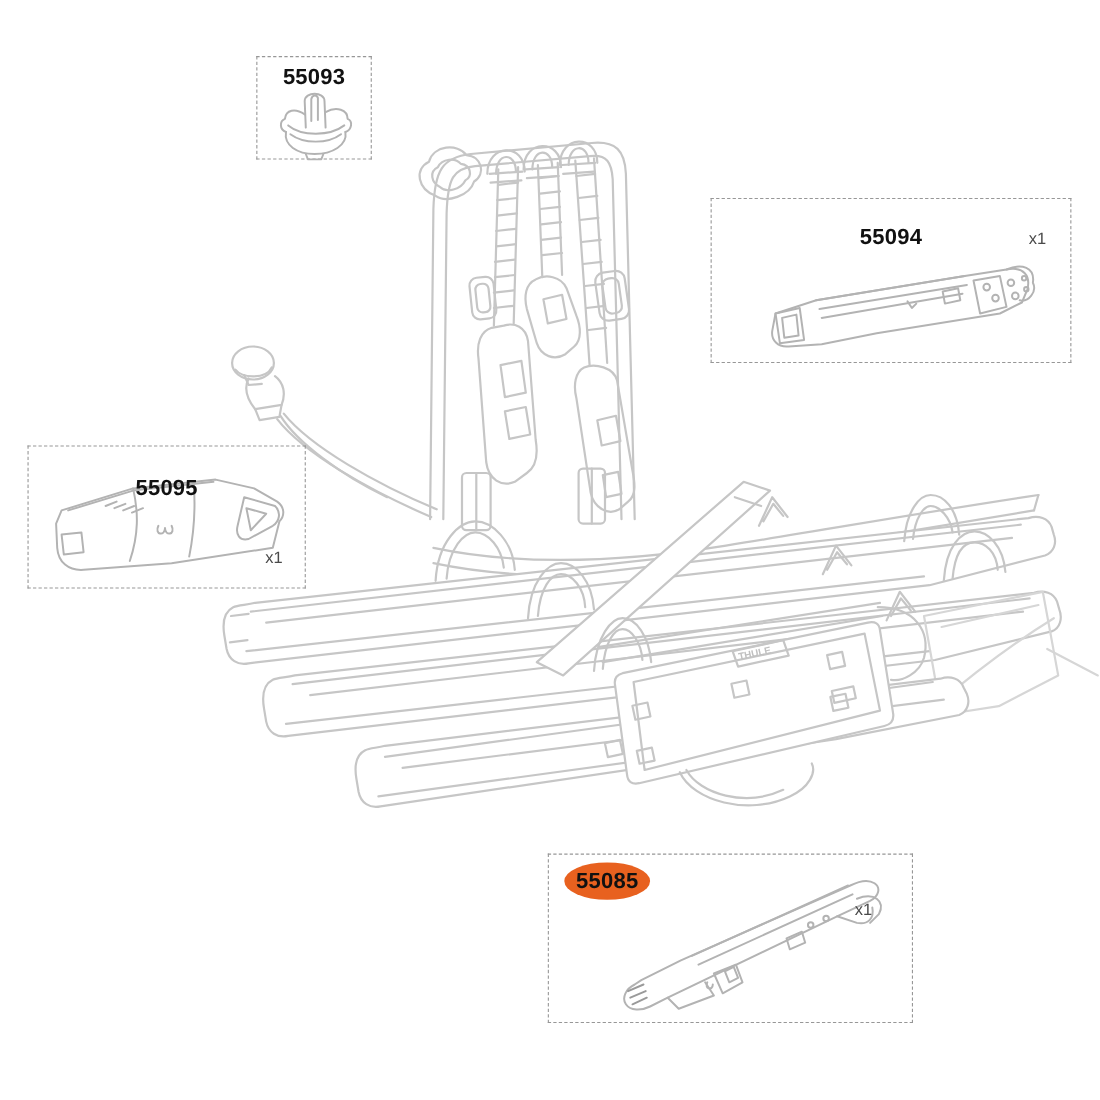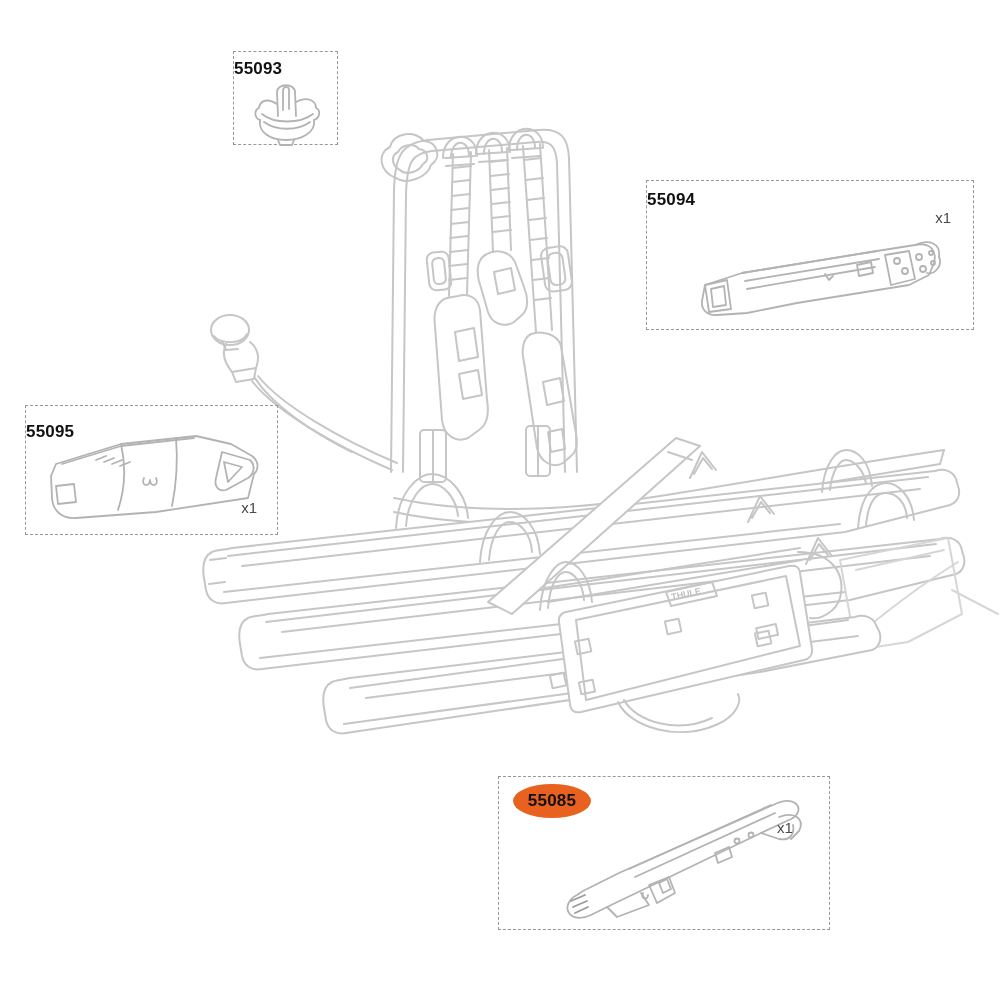--- a/index.html
+++ b/index.html
@@ -15,22 +15,22 @@
   html,body{background:#f2f2f2;}
   .stage{
     position:relative;width:1000px;height:1000px;background:var(--bg);
     font-family:"Liberation Sans", sans-serif;overflow:hidden;
   }
   .main-art{position:absolute;left:0;top:0;}
   .callout{
     position:absolute;border:1px dashed var(--box_border);background:transparent;
   }
   .callout .part-no{
-    position:relative;z-index:3;text-align:left;
-    font-size:17px;font-weight:700;color:var(--part_number_text);
+    position:relative;z-index:3;text-align:center;
+    font-size:20px;font-weight:700;color:var(--part_number_text);
     letter-spacing:0.2px;
   }
   .callout .qty{
     position:absolute;z-index:3;font-size:15px;font-weight:400;color:var(--qty_text);
   }
   .part-art{position:absolute;left:0;top:0;z-index:1;}
   .badge{
     position:absolute;left:14px;top:7px;width:78px;height:34px;border-radius:50%;
     display:flex;align-items:center;justify-content:center;z-index:3;
   }
@@ -216,37 +216,37 @@
       <circle cx="250" cy="80" r="3"></circle>
         <circle cx="258" cy="90" r="3"></circle>
       <circle cx="272" cy="76" r="3"></circle>
         <circle cx="276" cy="88" r="3"></circle>
       <circle cx="284" cy="72" r="2"></circle>
         <circle cx="286" cy="82" r="2"></circle>
       <path d="M268,64 C282,58 294,62 292,76 C296,84 288,94 280,92"></path>
       <path d="M210,84 L224,81 L226,92 L212,95 Z"></path>
       <path d="M178,93 l4,6 l4,-4"></path>
     </svg>
-    <div class="part-no" style="margin-top:9px;">55094</div>
+    <div class="part-no" style="margin-top:24px;">55094</div>
     <div class="qty" style="right:22px;top:28px;">x1</div>
   </div>
 
   <div class="callout" style="left:25px;top:405px;width:253px;height:130px;">
     <svg class="part-art" width="253" height="130" viewBox="0 0 253 130" fill="none" stroke="#b3b3b3" stroke-width="1.8" stroke-linecap="round" stroke-linejoin="round">
       <path d="M25,70 L30,58 L95,38 L170,30 L205,38 L226,50 C233,55 233,63 228,68 L222,92 L130,106 L50,112 C36,113 27,105 26,92 Z"></path>
       <path d="M30,80 L48,78 L50,96 L32,98 Z"></path>
       <path d="M196,46 L224,54 C230,60 228,68 222,72 L200,84 C192,86 188,80 190,72 Z"></path>
       <path d="M198,56 L216,61 L202,76 Z"></path>
       <path d="M95,38 C100,60 100,80 92,104"></path>
       <path d="M150,32 C152,56 150,80 146,100"></path>
       <path d="M36,58 L95,40 L168,32"></path>
       <path d="M70,54 l10,-4 M78,56 l10,-4 M86,58 l10,-4 M94,60 l10,-4"></path>
       <path d="M118,72 c-4,8 6,10 6,2 c0,8 10,6 6,-2"></path>
     </svg>
-    <div class="part-no" style="margin-top:16px;">55095</div>
+    <div class="part-no" style="margin-top:27px;">55095</div>
     <div class="qty" style="right:20px;top:93px;">x1</div>
   </div>
 
   <div class="callout" style="left:498px;top:776px;width:332px;height:154px;">
     <svg class="part-art" width="332" height="154" viewBox="0 0 332 154" fill="none" stroke="#b3b3b3" stroke-width="1.8" stroke-linecap="round" stroke-linejoin="round">
       <path d="M78,118 C70,122 66,130 70,136 C74,142 84,142 92,138 L108,130 L262,56 L292,42 C300,38 302,30 296,26 C290,22 282,24 274,28 L120,96 L84,114 Z"></path>
       <path d="M108,130 L118,140 L150,128 L142,116"></path>
       <path d="M130,92 L272,28 M136,100 L276,36"></path>
       <path d="M262,56 L280,62 C290,64 296,58 294,48"></path>
       <path d="M280,40 C296,34 306,42 300,54 L292,62"></path>

